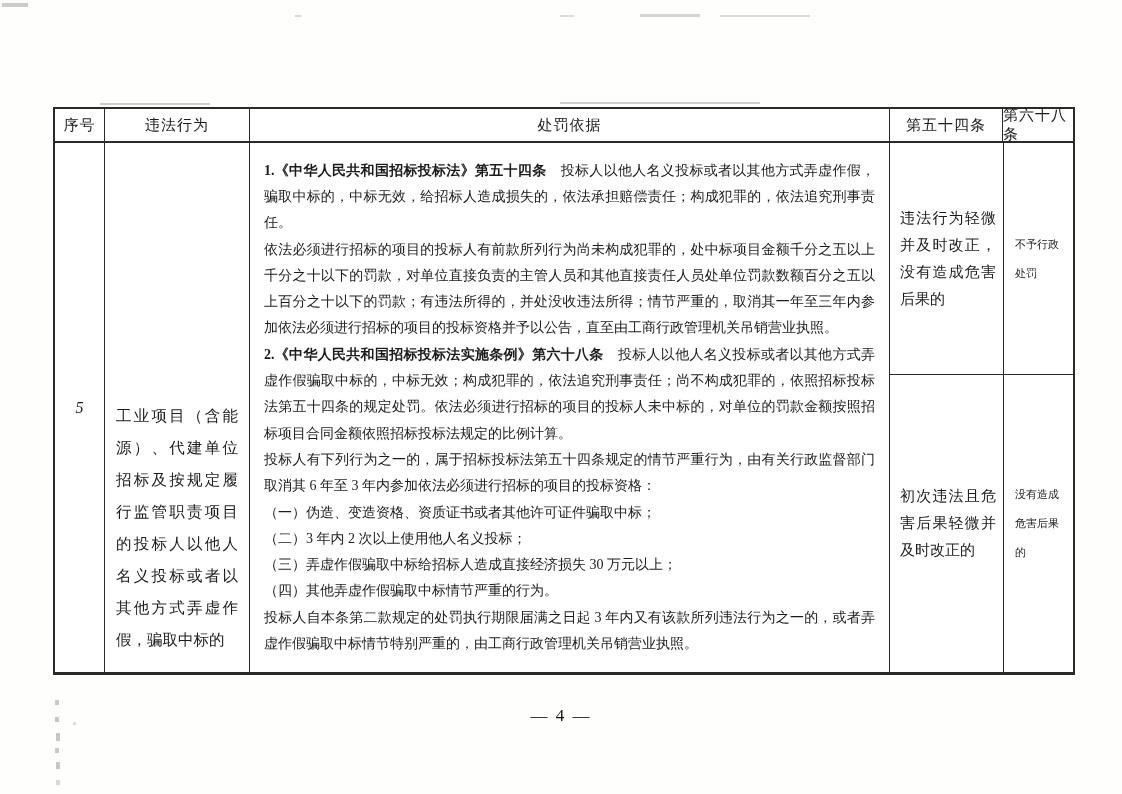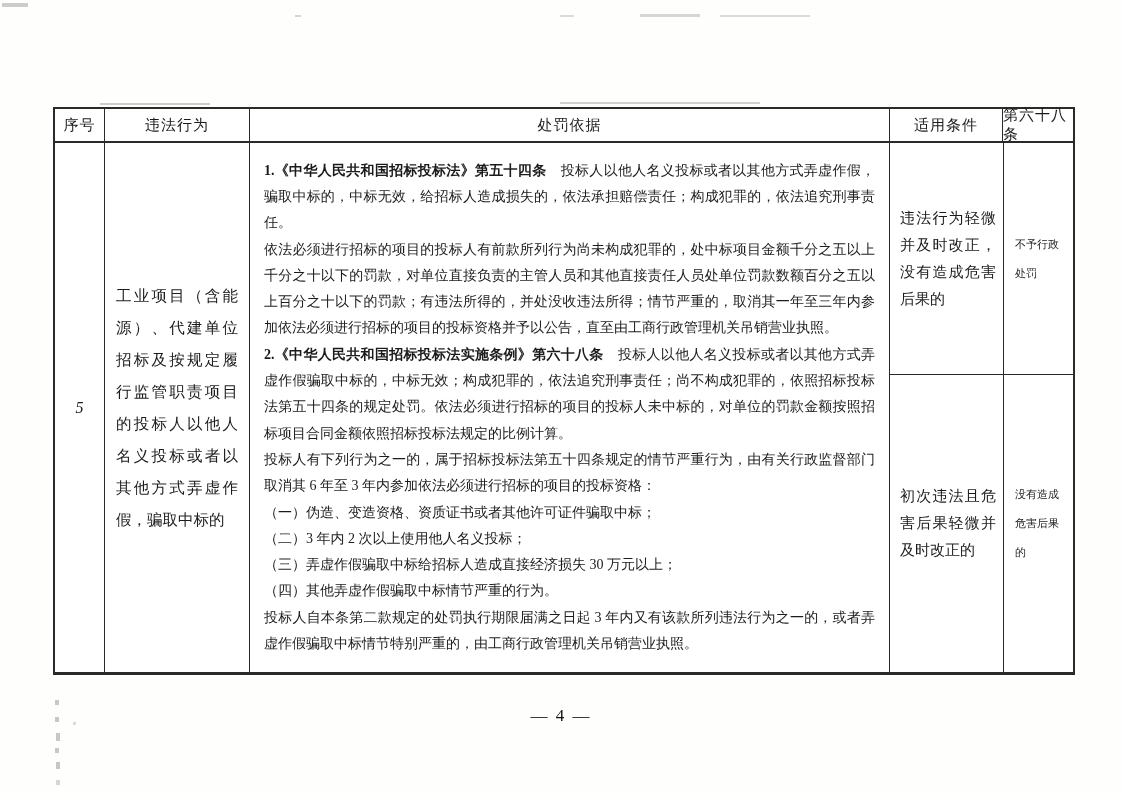--- a/index.html
+++ b/index.html
@@ -32,21 +32,21 @@
   .w-basis{width:640px;}
   .w-cond{width:113px;}
   .w-res{flex:1;}
   .tbody{display:flex;flex:1;min-height:0;}
   .cell{box-sizing:border-box;overflow:hidden;}
   .cell-seq{
     width:50px;display:flex;align-items:center;justify-content:center;
     font-style:italic;font-size:16px;
   }
   .cell-behavior{
-    width:145px;display:flex;align-items:center;
+    width:145px;display:flex;align-items:flex-end;
     padding:16px 11px;
   }
   .cell-behavior .txt{
     font-size:15.5px;line-height:32px;text-align:justify;
     word-break:break-all;
   }
   .cell-basis{
     width:640px;
     padding:10px 14px;
     display:flex;flex-direction:column;justify-content:center;
@@ -108,21 +108,21 @@
   <span class="dot d5"></span>
   <span class="dot d6"></span>
   <span class="dot d7"></span>
 
   <div class="doc-table">
 
     <div class="thead">
       <div class="th vline w-seq">序号</div>
       <div class="th vline w-beh">违法行为</div>
       <div class="th vline w-basis">处罚依据</div>
-      <div class="th vline w-cond">适用条件</div>
+      <div class="th vline w-cond">第五十四条</div>
       <div class="th w-res">第六十八条</div>
     </div>
 
     <div class="tbody">
 
       <div class="cell cell-seq vline">5</div>
 
       <div class="cell cell-behavior vline">
         <div class="txt">工业项目（含能源）、代建单位招标及按规定履行监管职责项目的投标人以他人名义投标或者以其他方式弄虚作假，骗取中标的</div>
       </div>

